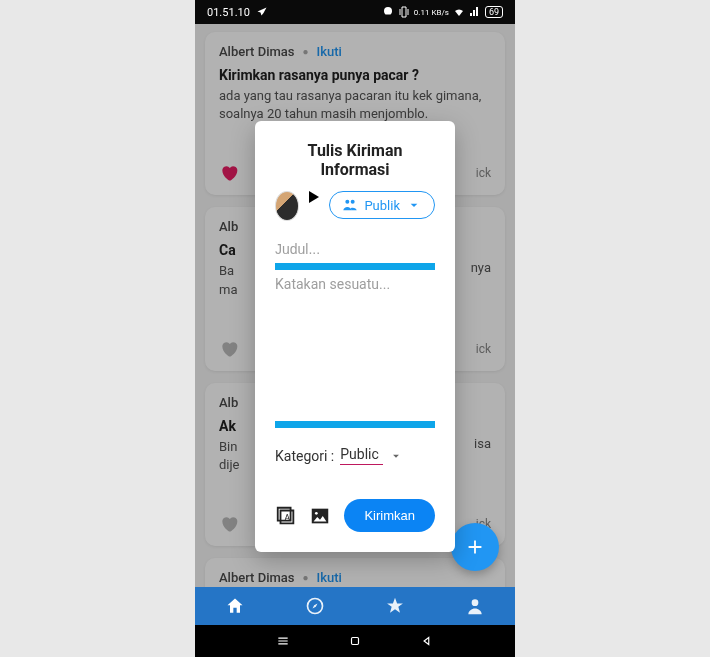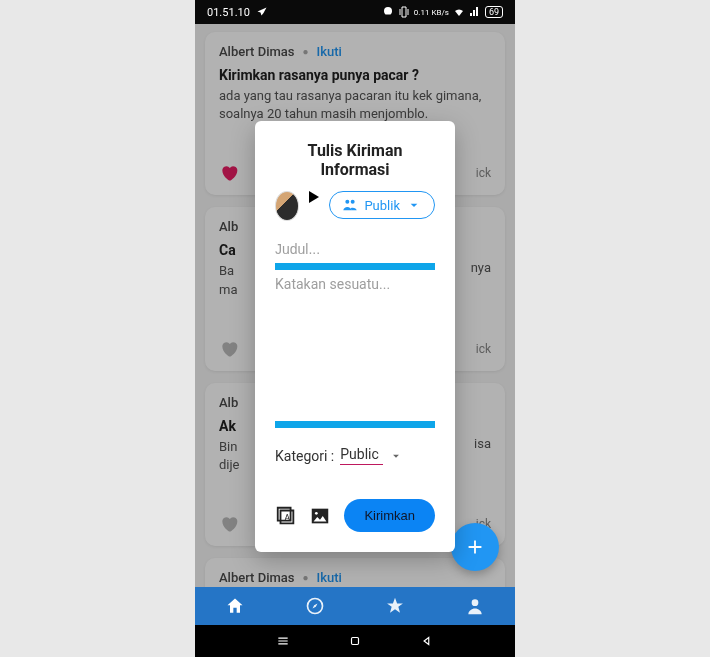--- a/index.html
+++ b/index.html
@@ -208,21 +208,21 @@
     .modal-actions {
       display: flex;
       justify-content: space-between;
       align-items: center;
       margin-top: 34px;
     }
     .action-icons { display: flex; gap: 12px; }
     .action-icons svg { width: 22px; height: 22px; fill: #222; }
     .submit-btn {
       background: #0b84f4;
-      color: #0f172a;
+      color: #ffffff;
       border: none;
       border-radius: 20px;
       padding: 9px 20px;
       font-size: 13px;
       font-weight: 500;
     }
     .battery { font-size: 9px; border: 1px solid #fff; border-radius: 3px; padding: 0 3px; }
   </style>
 </head>
 <body>

